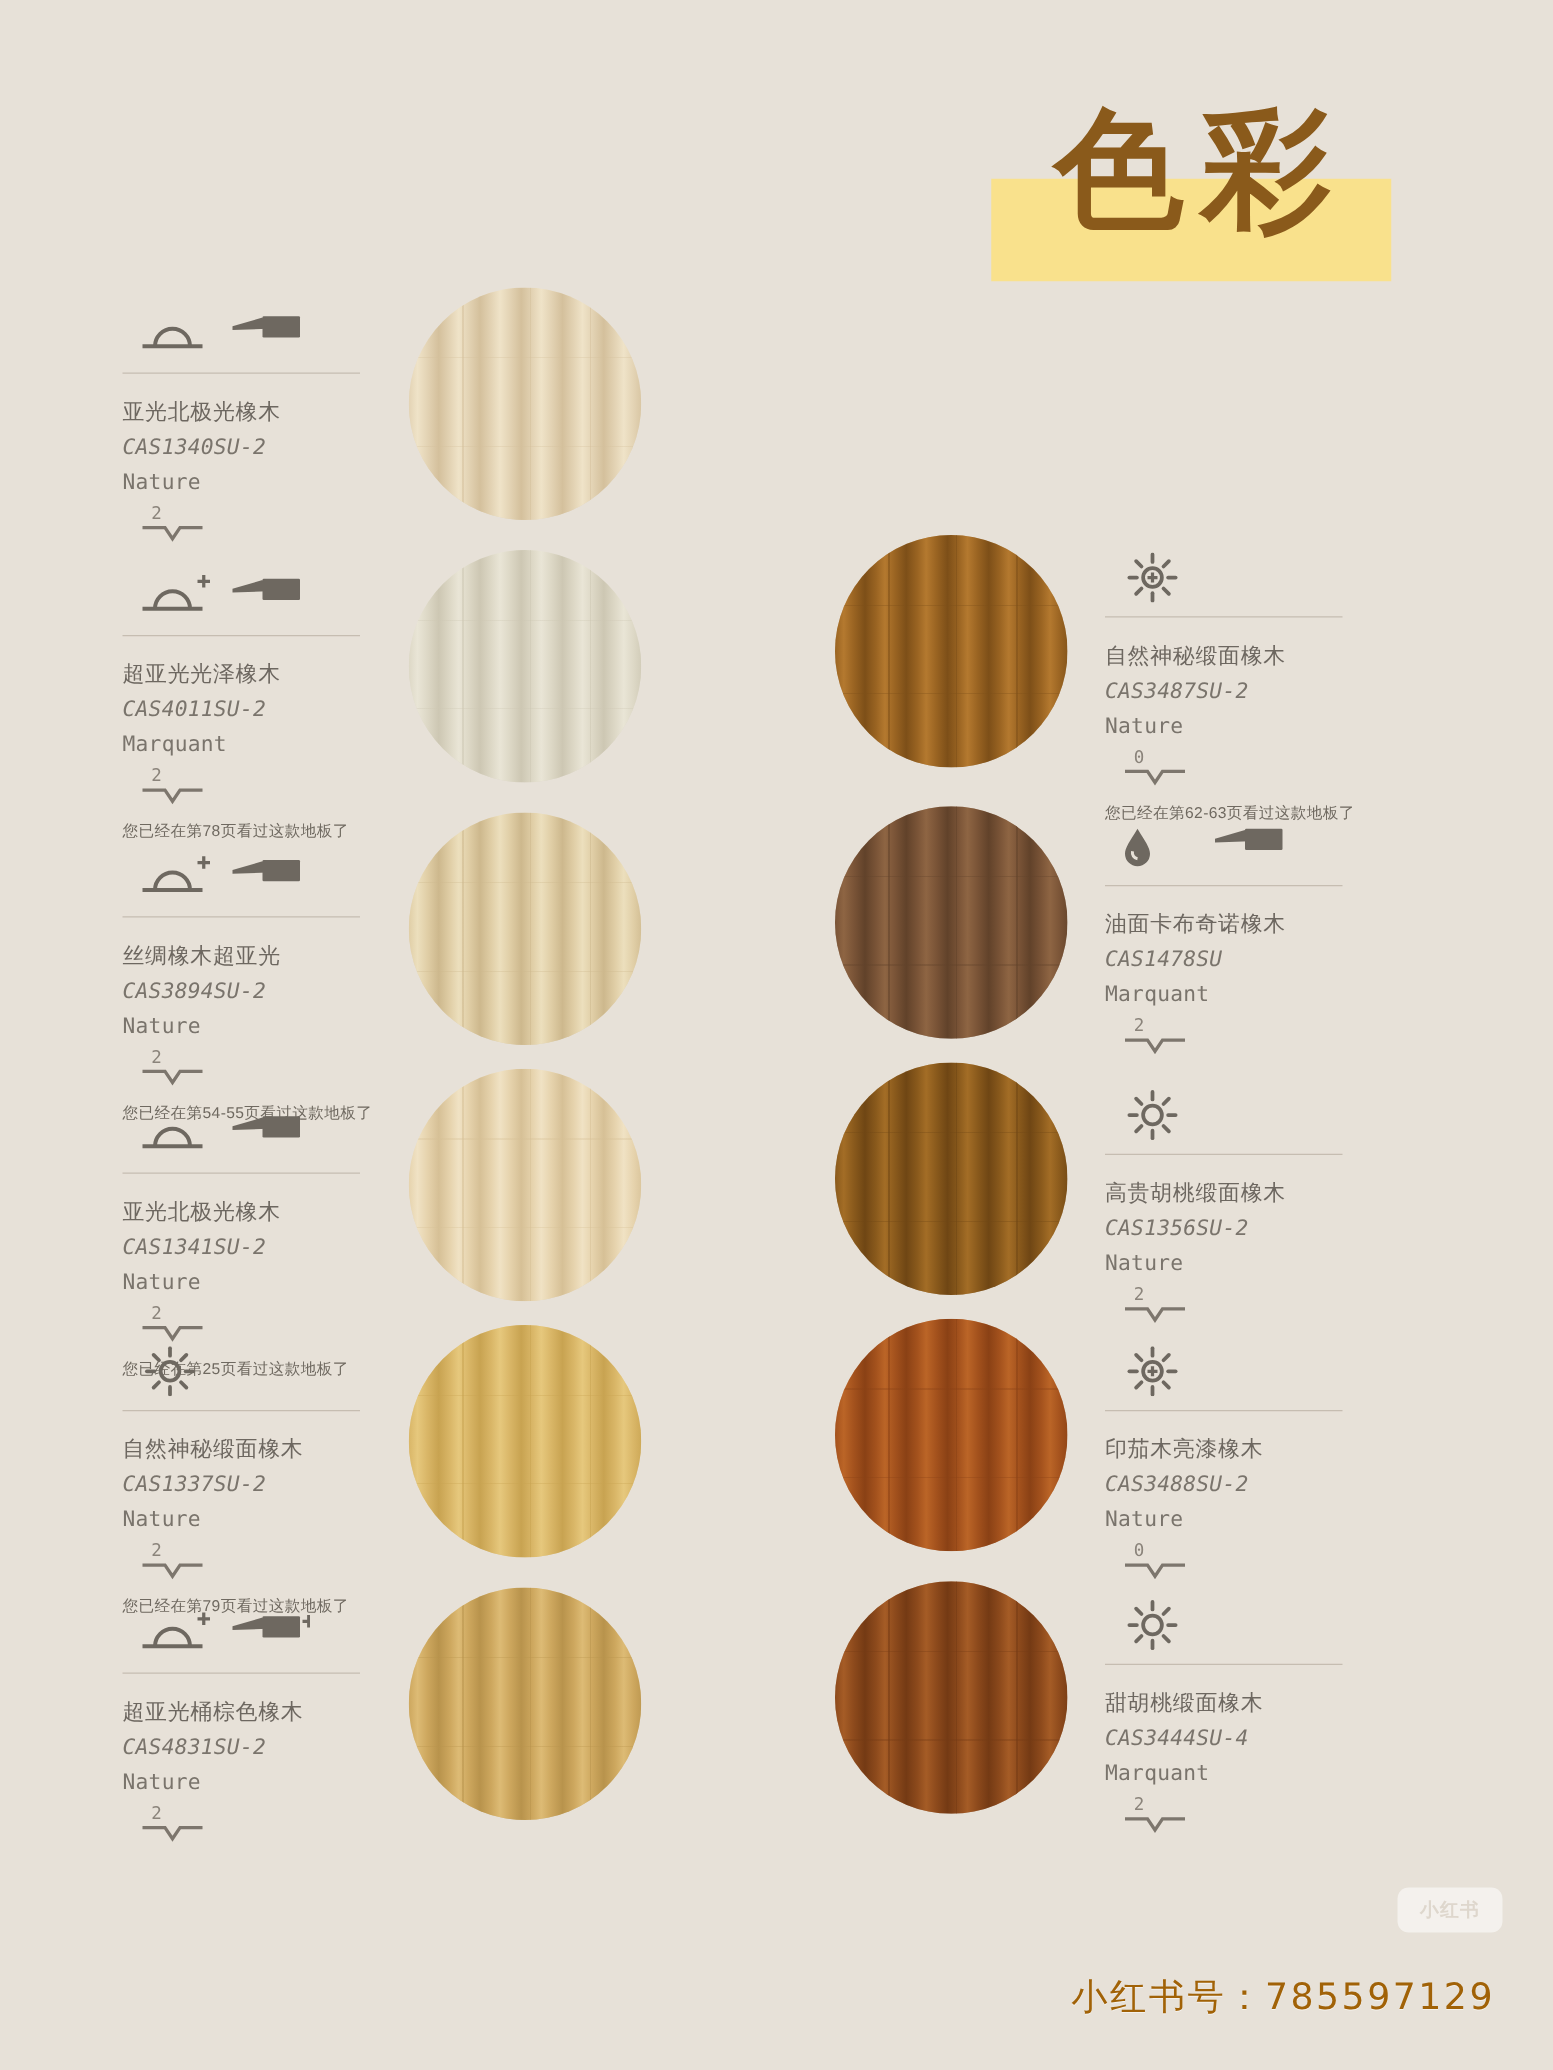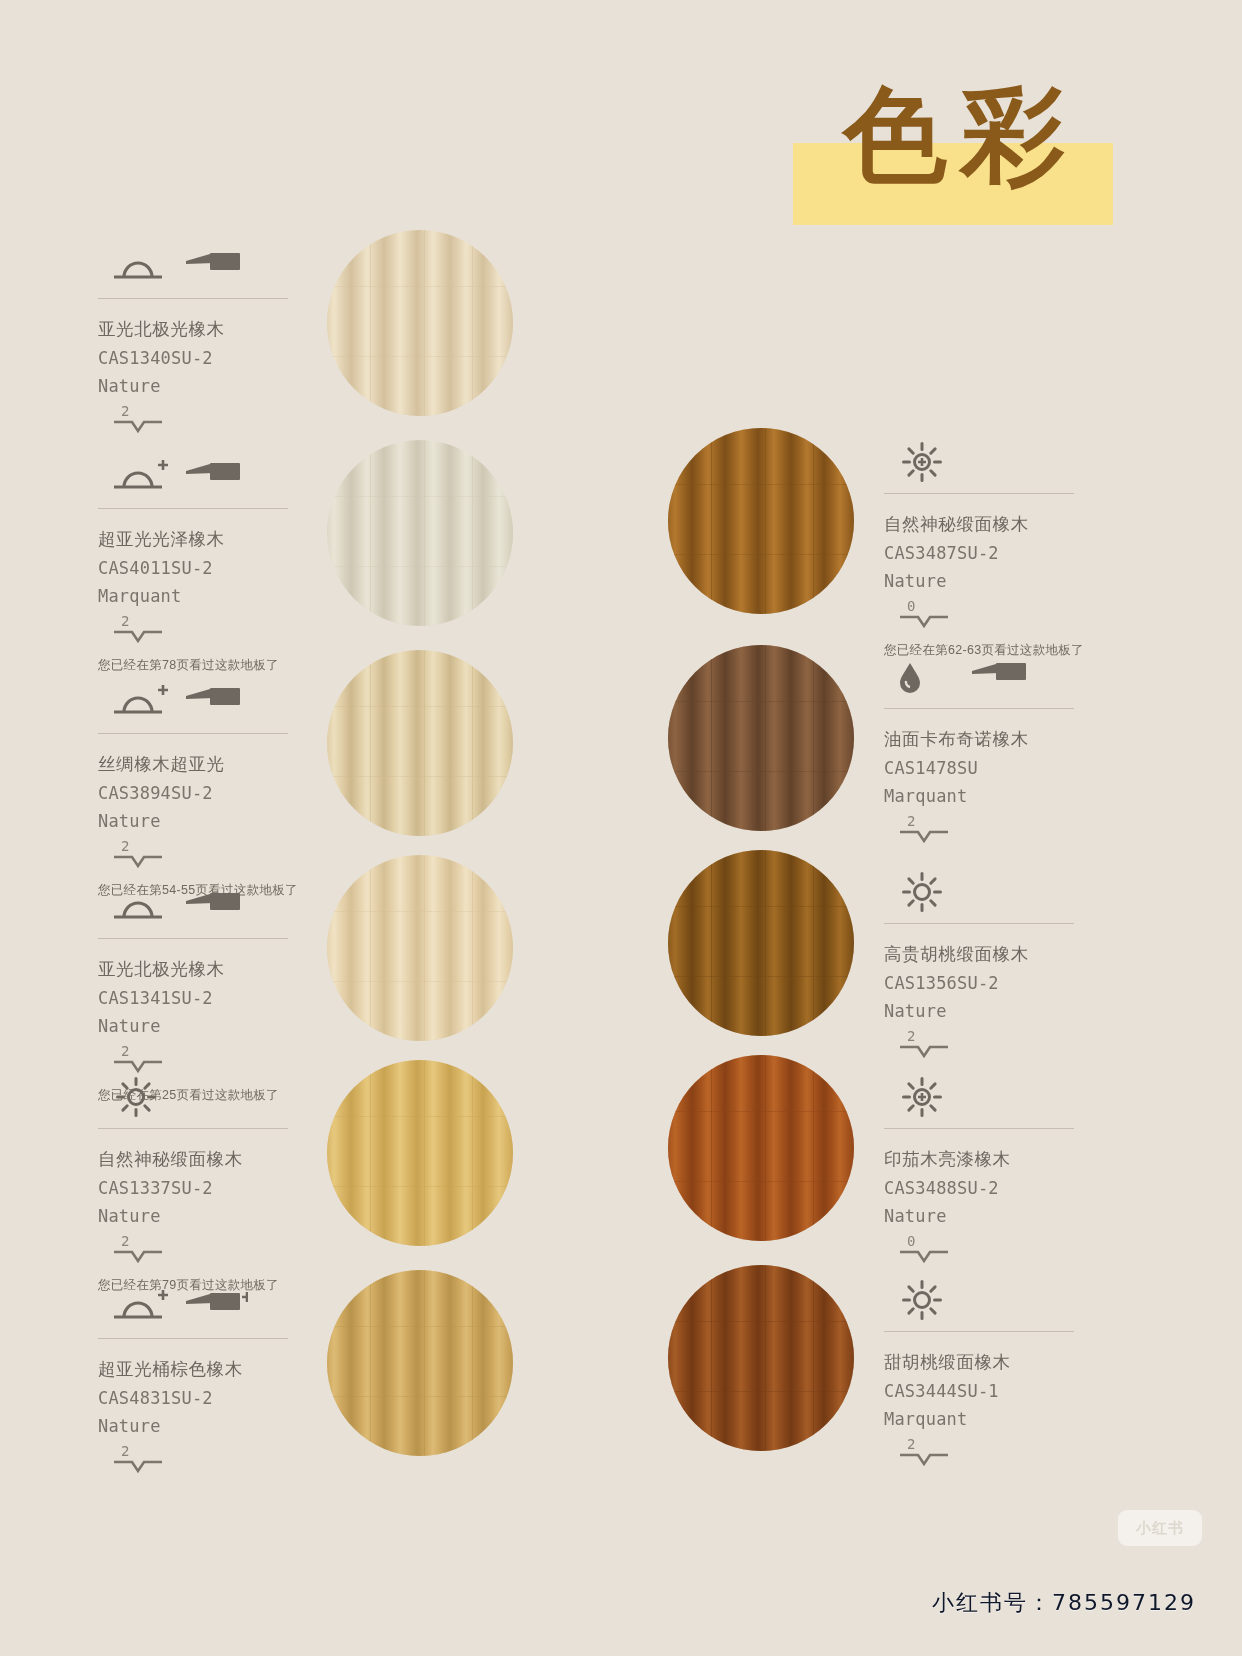--- a/index.html
+++ b/index.html
@@ -25,21 +25,21 @@
   
   .entry{position:absolute;width:250px;}
   .icons{height:42px;display:flex;align-items:flex-end;gap:14px;padding-left:8px;}
   .rule{height:1px;background:#c6bdb1;margin:11px 0 0 0;width:190px;}
   .name{
     font-family:"DejaVu Sans","Liberation Sans",sans-serif;
     font-size:17.5px;color:#6d6760;margin-top:18px;letter-spacing:.6px;white-space:nowrap;
   }
   .code{
     font-family:"DejaVu Sans Mono","Liberation Mono",monospace;
-    font-size:17px;color:#7a746c;margin-top:7px;letter-spacing:.2px;
+    font-size:17px;color:#7a746c;margin-top:7px;letter-spacing:.2px;font-style:italic;
   }
   .brand{
     font-family:"DejaVu Sans Mono","Liberation Mono",monospace;
     font-size:17px;color:#7a746c;margin-top:8px;letter-spacing:.2px;
   }
   .grade-wrap{margin-top:8px;padding-left:14px;}
   .grade-num{
     font-family:"DejaVu Sans Mono","Liberation Mono",monospace;
     font-size:14px;color:#8b847b;line-height:14px;padding-left:9px;
   }
@@ -60,21 +60,21 @@
     position:absolute;right:40px;bottom:110px;
     width:84px;height:36px;border-radius:9px;
     background:rgba(255,255,255,.55);
     display:flex;align-items:center;justify-content:center;
     font-family:"DejaVu Sans","Liberation Sans",sans-serif;
     font-size:15px;color:#ded7cd;letter-spacing:1px;font-weight:700;
   }
   .wm-id{
     position:absolute;right:46px;bottom:38px;
     font-family:"DejaVu Sans","Liberation Sans",sans-serif;
-    font-size:22px;color:#0f172a;letter-spacing:2px;white-space:nowrap;
+    font-size:29px;color:#a16207;letter-spacing:2px;white-space:nowrap;
     text-shadow:0 1px 0 rgba(255,255,255,.55);
   }
   svg{display:block;}
 </style>
 </head>
 <body>
 
 <div class="page">
 
   <div class="title-wrap">
@@ -337,21 +337,21 @@
             <path d="M30.0 32.5 L30.0 38.5" stroke="#6e6860" stroke-width="3" stroke-linecap="round"></path>
             <path d="M21.2 28.8 L16.9 33.1" stroke="#6e6860" stroke-width="3" stroke-linecap="round"></path>
             <path d="M17.5 20.0 L11.5 20.0" stroke="#6e6860" stroke-width="3" stroke-linecap="round"></path>
             <path d="M21.2 11.2 L16.9 6.9" stroke="#6e6860" stroke-width="3" stroke-linecap="round"></path>
             <path d="M30.0 7.5 L30.0 1.5" stroke="#6e6860" stroke-width="3" stroke-linecap="round"></path>
             <path d="M38.8 11.2 L43.1 6.9" stroke="#6e6860" stroke-width="3" stroke-linecap="round"></path>
           </svg>
         </div>
         <div class="rule"></div>
         <div class="name">甜胡桃缎面橡木</div>
-        <div class="code">CAS3444SU-1</div>
+        <div class="code">CAS3444SU-4</div>
         <div class="brand">Marquant</div>
         <div class="grade-wrap">
           <div class="grade-num">2</div>
           <svg width="52" height="16" viewBox="0 0 52 16">
             <path d="M2 4 H20 L26 13 L32 4 H50" stroke="#7d766d" stroke-width="2.6" fill="none" stroke-linejoin="miter"></path>
           </svg>
         </div>
       </div>
     </div>
   <div id="left-discs">

